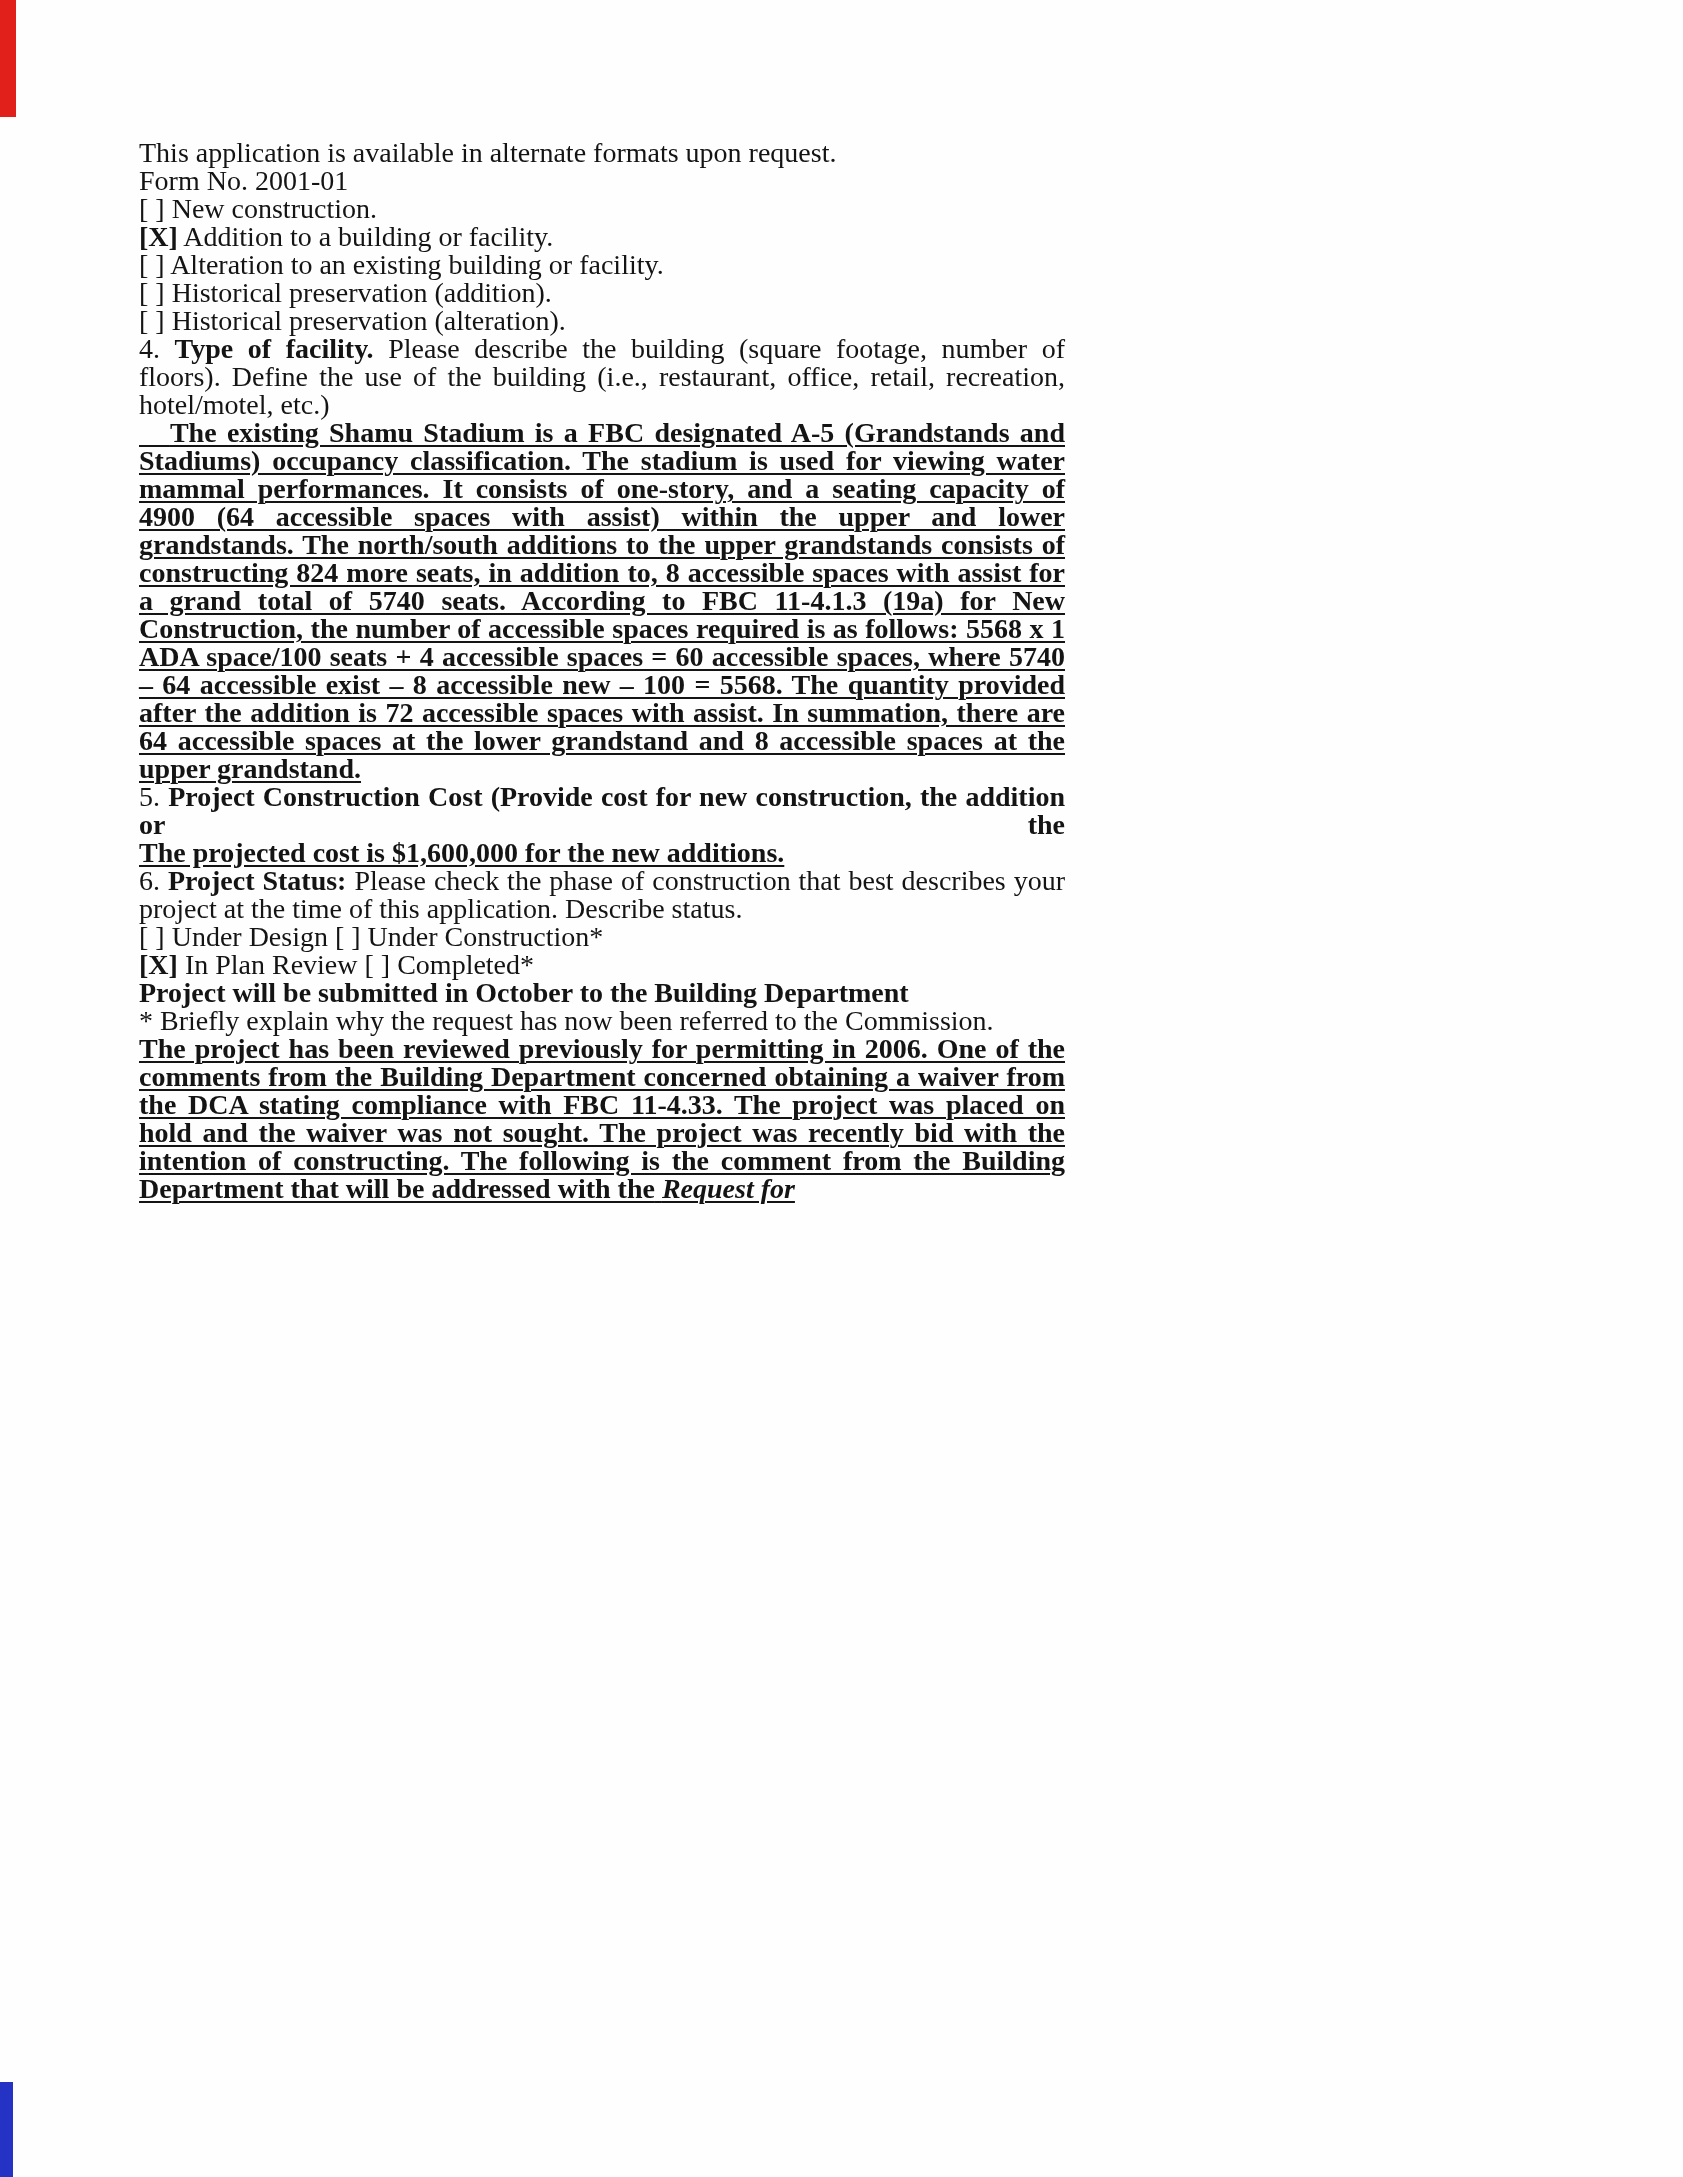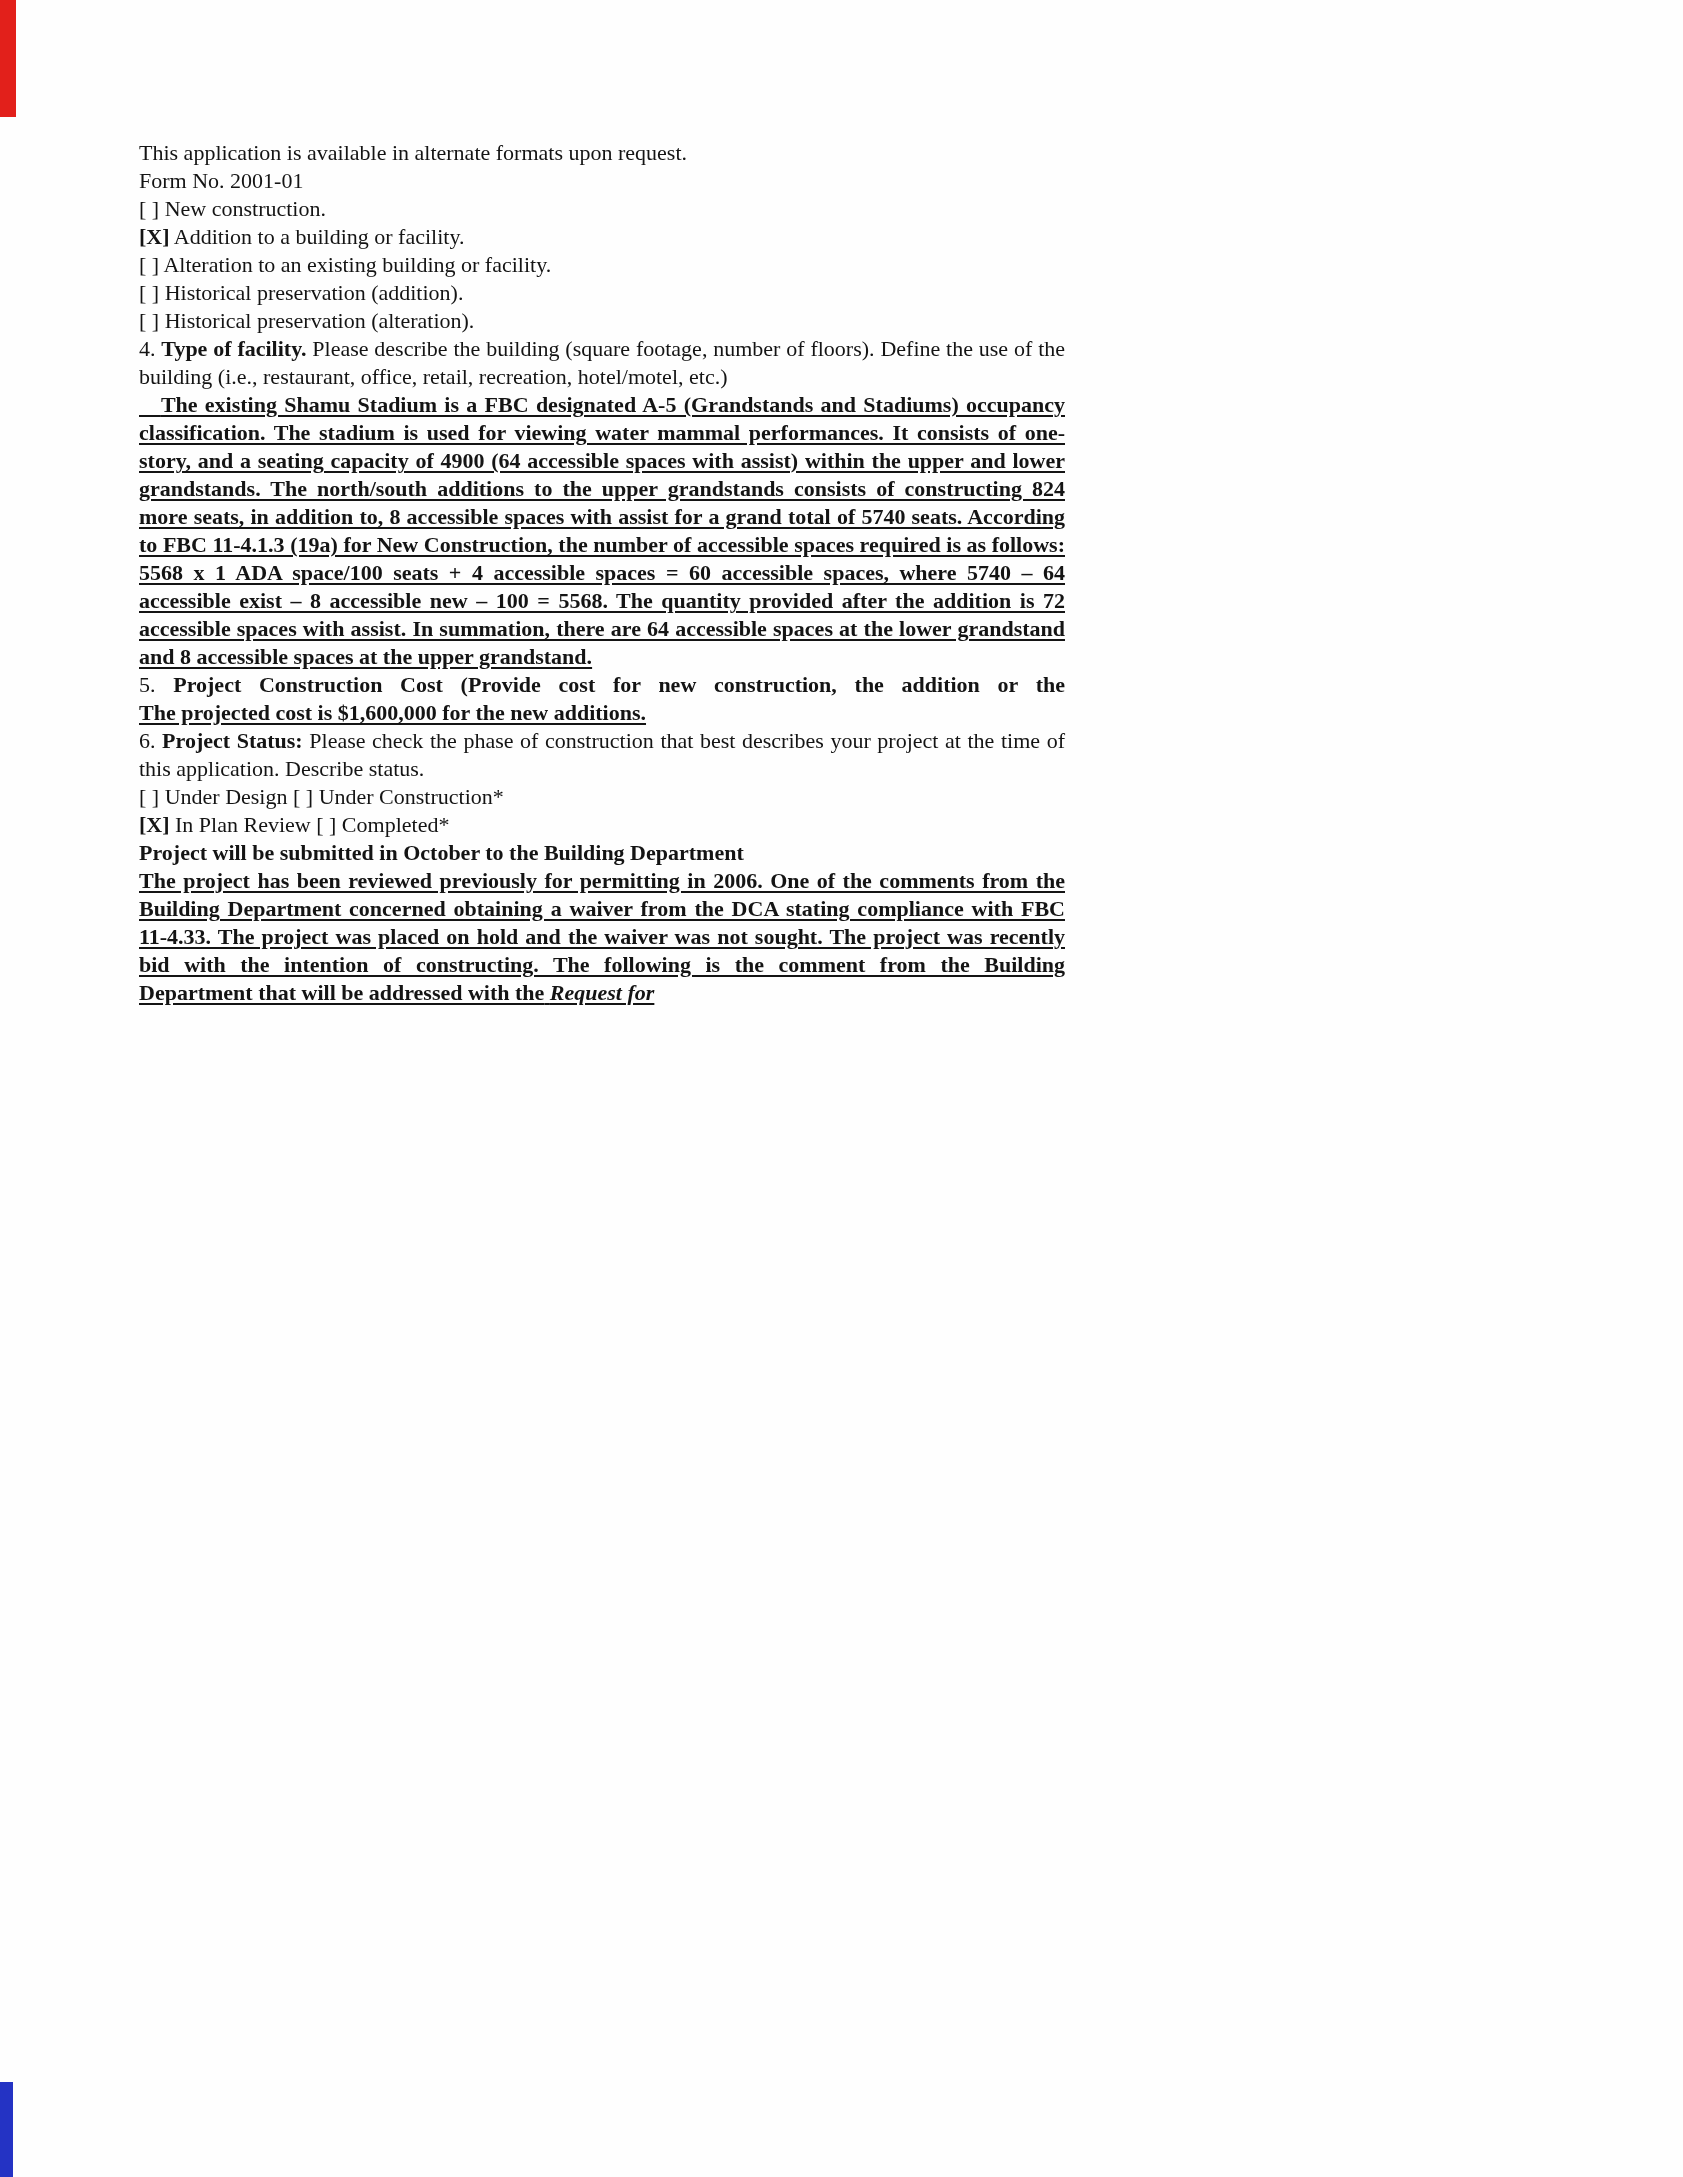--- a/index.html
+++ b/index.html
@@ -11,21 +11,21 @@
   }
   .page { position:absolute; inset:0; background:#fefefe; }
 
   
   .bar { position:absolute; left:0; }
   .bar.red  { top:0; width:16px; height:117px; }
   .bar.blue { bottom:0; width:13px; height:95px; }
 
   .content {
     position:absolute; left:139px; top:139px; width:926px;
-    font-size:22px; line-height:28px;
+    font-size:28px; line-height:28px;
   }
   .content p { margin:0; }
 
   .b { font-weight:bold; }
   .i { font-style:italic; }
   .u { text-decoration:underline; text-decoration-thickness:2px; text-underline-offset:3px; }
   .just { text-align:justify; }
   .justlast { text-align:justify; text-align-last:justify; }
 
   .mt4  { margin-top:4px; }
@@ -75,18 +75,19 @@
     <p class="mt6 b u">The projected cost is $1,600,000 for the new additions.</p>
 
     <p class="just"><span>6.</span> <span class="b">Project Status:</span> <span>Please check the phase of construction that best describes your project at the time of this application. Describe status.</span></p>
 
     <p class="opt"><span>[ ]</span> <span>Under Design</span> <span>[ ]</span> <span>Under Construction*</span></p>
 
     <p class="opt"><span class="b">[X]</span> <span>In Plan Review</span> <span>[ ]</span> <span>Completed*</span></p>
 
     <p class="mt27 b">Project will be submitted in October to the Building Department</p>
 
+    <p class="mt27">* Briefly explain why the request has now been referred to the Commission.</p>
 
     <p class="mt4 b u just"><span>The project has been reviewed previously for permitting in 2006. One of the comments from the Building Department concerned obtaining a waiver from the DCA stating compliance with FBC 11-4.33. The project was placed on hold and the waiver was not sought.  The project was recently bid with the intention of constructing. The following is the comment from the Building Department that will be addressed with the</span> <span class="i">Request for</span></p>
 
   </div>
 </div>
 
 
 </body></html>

